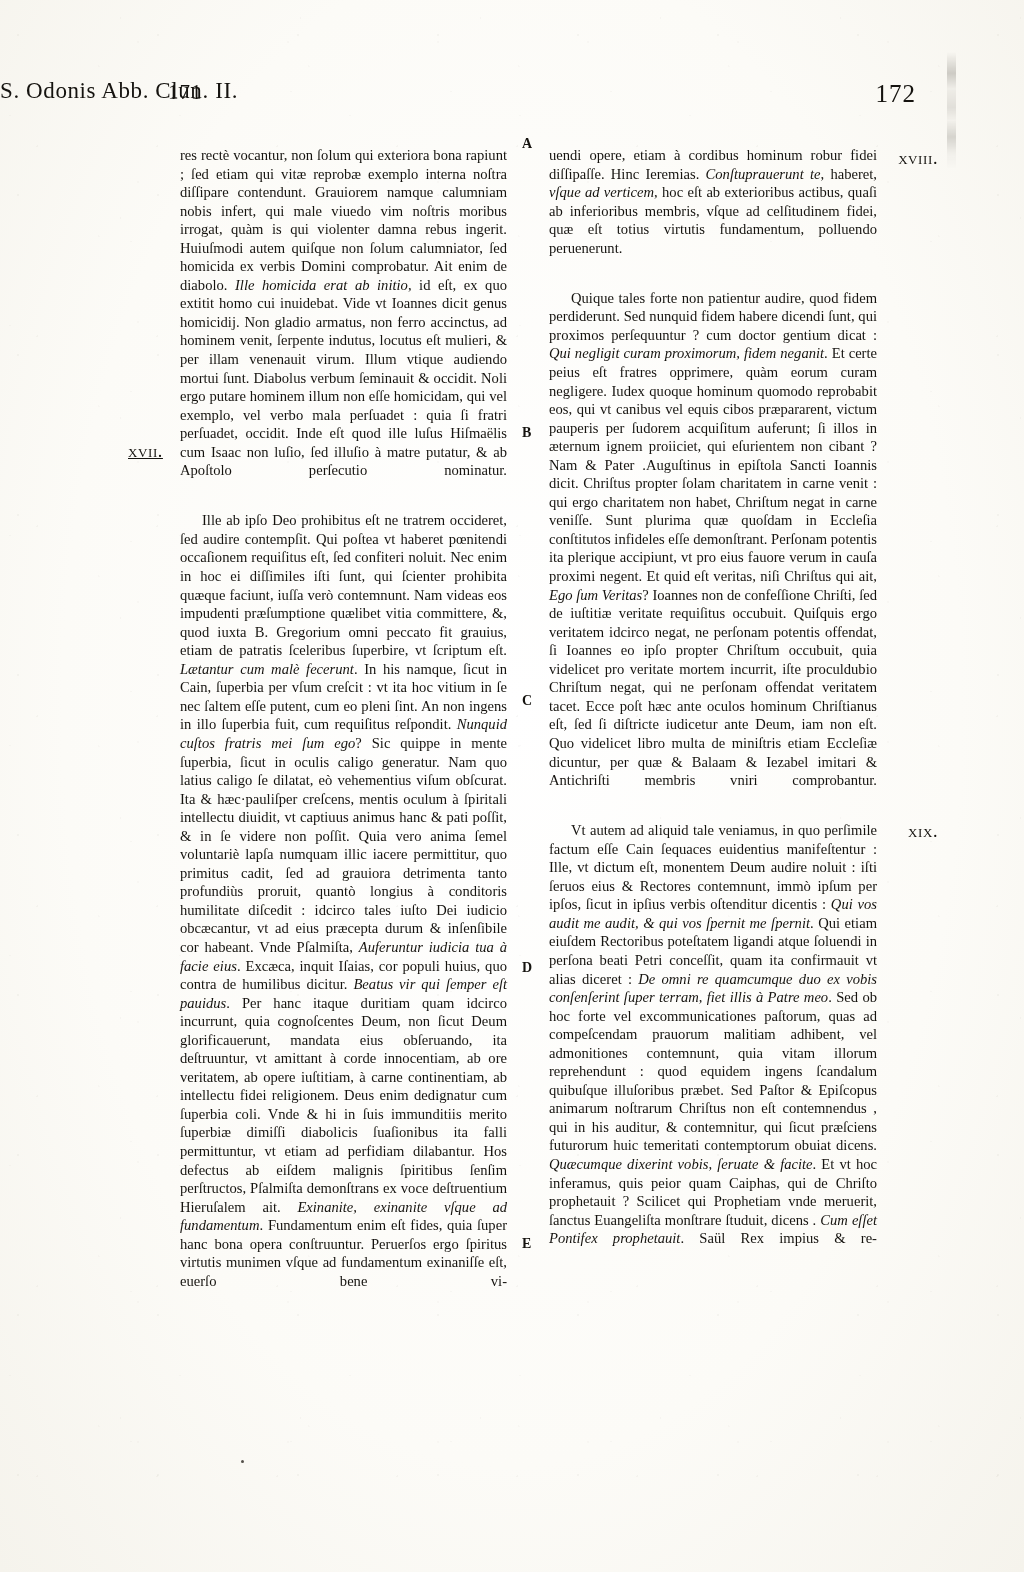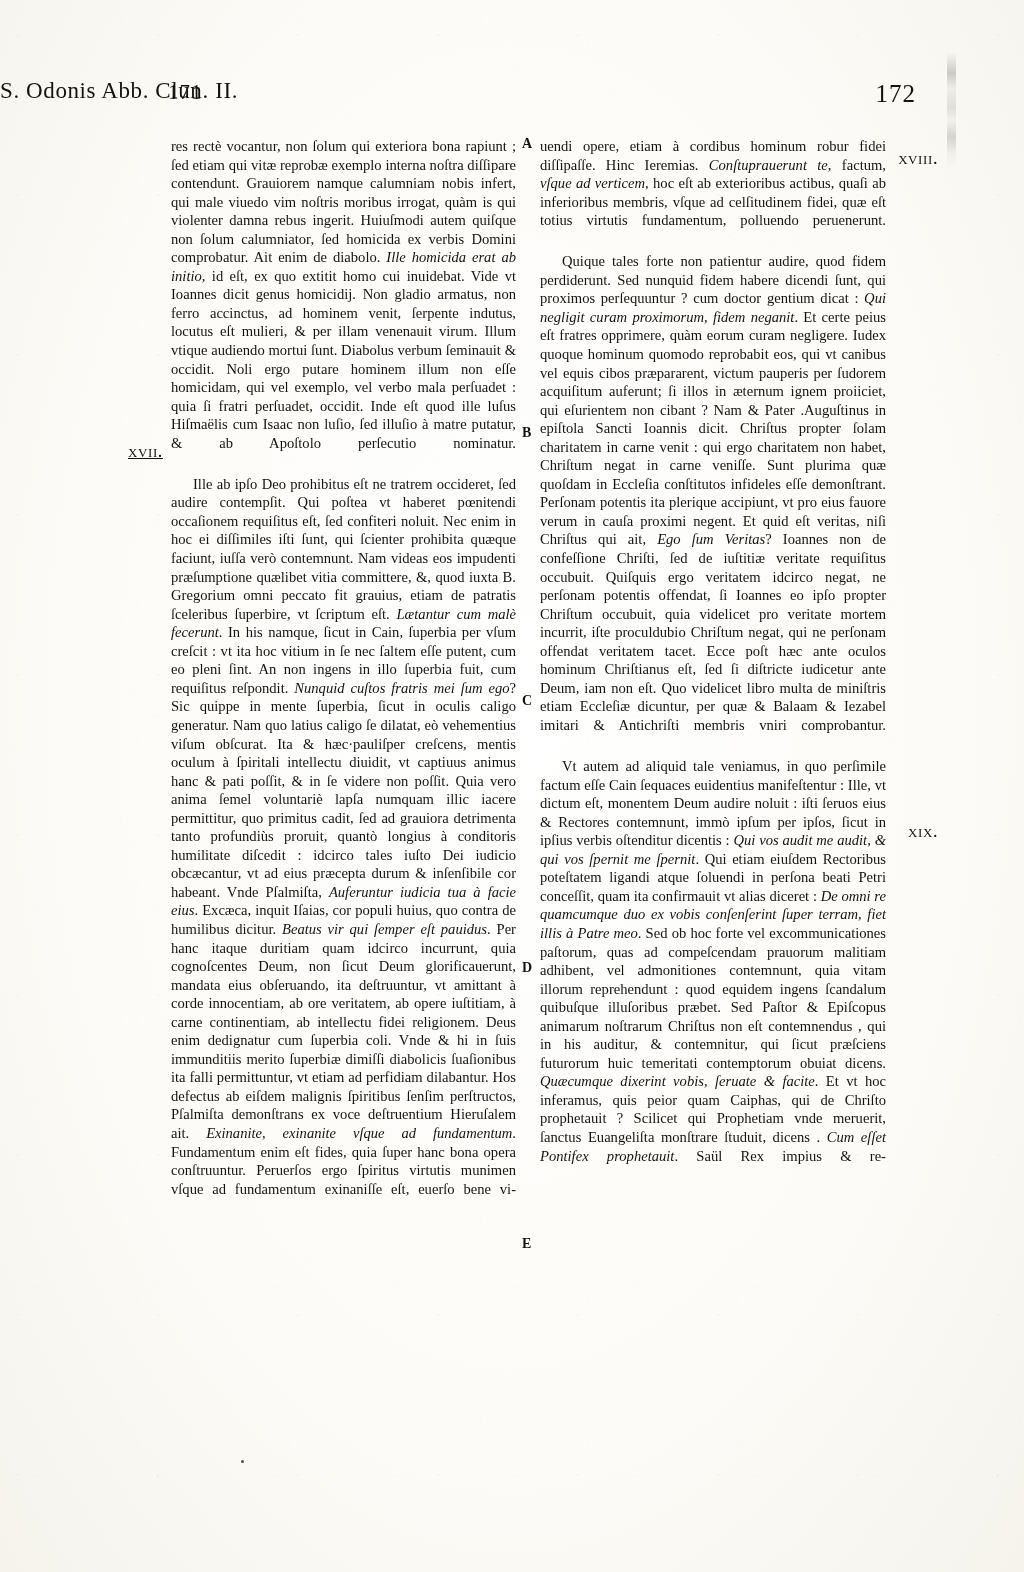--- a/index.html
+++ b/index.html
@@ -62,21 +62,21 @@
     top:0;
     font-size:14.6px;
     line-height:18.55px;
     text-align:justify;
     text-justify:inter-word;
     hyphens:none;
     -webkit-hyphens:none;
   }
   .col-left{left:167px;width:353px;}
   .col-right{left:536px;width:354px;}
-  .col p{margin:4px;}
+  .col p{margin:13px;}
   .col p.ind{text-indent:22px;}
   .col p.noind{text-indent:0;}
   i{}
 
   
   .just-all{text-align:justify;}
   .just-all::after{content:"";display:inline-block;width:100%;}
 
   
   .marg{
@@ -142,20 +142,20 @@
   <div class="marg-letter" style="left:522px;top:693px;">C</div>
   <div class="marg-letter" style="left:522px;top:960px;">D</div>
   <div class="marg-letter" style="left:522px;top:1236px;">E</div>
 
   <div class="body-area">
     <div class="col col-left">
         <p class="noind just-all"><span>res rectè vocantur, non ſolum qui exteriora bona rapiunt ; ſed etiam qui vitæ reprobæ exemplo interna noſtra diſſipare contendunt. Grauiorem namque calumniam nobis infert, qui male viuedo vim noſtris moribus irrogat, quàm is qui violenter damna rebus ingerit. Huiuſmodi autem quiſque non ſolum calumniator, ſed homicida ex verbis Domini comprobatur. Ait enim de diabolo. </span><i>Ille homicida erat ab initio</i><span>, id eſt, ex quo extitit homo cui inuidebat. Vide vt Ioannes dicit genus homicidij. Non gladio armatus, non ferro accinctus, ad hominem venit, ſerpente indutus, locutus eſt mulieri, &amp; per illam venenauit virum. Illum vtique audiendo mortui ſunt. Diabolus verbum ſeminauit &amp; occidit. Noli ergo putare hominem illum non eſſe homicidam, qui vel exemplo, vel verbo mala perſuadet : quia ſi fratri perſuadet, occidit. Inde eſt quod ille luſus Hiſmaëlis cum Isaac non luſio, ſed illuſio à matre putatur, &amp; ab Apoſtolo perſecutio nominatur.</span></p>
         <p class="ind just-all"><span>Ille ab ipſo Deo prohibitus eſt ne tratrem occideret, ſed audire contempſit. Qui poſtea vt haberet pœnitendi occaſionem requiſitus eſt, ſed confiteri noluit. Nec enim in hoc ei diſſimiles iſti ſunt, qui ſcienter prohibita quæque faciunt, iuſſa verò contemnunt. Nam videas eos impudenti præſumptione quælibet vitia committere, &amp;, quod iuxta B. Gregorium omni peccato fit grauius, etiam de patratis ſceleribus ſuperbire, vt ſcriptum eſt. </span><i>Lætantur cum malè fecerunt</i><span>. In his namque, ſicut in Cain, ſuperbia per vſum creſcit : vt ita hoc vitium in ſe nec ſaltem eſſe putent, cum eo pleni ſint. An non ingens in illo ſuperbia fuit, cum requiſitus reſpondit. </span><i>Nunquid cuſtos fratris mei ſum ego</i><span>? Sic quippe in mente ſuperbia, ſicut in oculis caligo generatur. Nam quo latius caligo ſe dilatat, eò vehementius viſum obſcurat. Ita &amp; hæc·pauliſper creſcens, mentis oculum à ſpiritali intellectu diuidit, vt captiuus animus hanc &amp; pati poſſit, &amp; in ſe videre non poſſit. Quia vero anima ſemel voluntariè lapſa numquam illic iacere permittitur, quo primitus cadit, ſed ad grauiora detrimenta tanto profundiùs proruit, quantò longius à conditoris humilitate diſcedit : idcirco tales iuſto Dei iudicio obcæcantur, vt ad eius præcepta durum &amp; inſenſibile cor habeant. Vnde Pſalmiſta, </span><i>Auferuntur iudicia tua à facie eius</i><span>. Excæca, inquit Iſaias, cor populi huius, quo contra de humilibus dicitur. </span><i>Beatus vir qui ſemper eſt pauidus</i><span>. Per hanc itaque duritiam quam idcirco incurrunt, quia cognoſcentes Deum, non ſicut Deum glorificauerunt, mandata eius obſeruando, ita deſtruuntur, vt amittant à corde innocentiam, ab ore veritatem, ab opere iuſtitiam, à carne continentiam, ab intellectu fidei religionem. Deus enim dedignatur cum ſuperbia coli. Vnde &amp; hi in ſuis immunditiis merito ſuperbiæ dimiſſi diabolicis ſuaſionibus ita falli permittuntur, vt etiam ad perfidiam dilabantur. Hos defectus ab eiſdem malignis ſpiritibus ſenſim perſtructos, Pſalmiſta demonſtrans ex voce deſtruentium Hieruſalem ait. </span><i>Exinanite, exinanite vſque ad fundamentum</i><span>. Fundamentum enim eſt fides, quia ſuper hanc bona opera conſtruuntur. Peruerſos ergo ſpiritus virtutis munimen vſque ad fundamentum exinaniſſe eſt, euerſo bene vi-</span></p>
       </div>
     <div class="col col-right">
-        <p class="noind just-all"><span>uendi opere, etiam à cordibus hominum robur fidei diſſipaſſe. Hinc Ieremias. </span><i>Conſtuprauerunt te</i><span>, factum, </span><i>vſque ad verticem</i><span>, hoc eſt ab exterioribus actibus, quaſi ab inferioribus membris, vſque ad celſitudinem fidei, quæ eſt totius virtutis fundamentum, polluendo peruenerunt.</span></p>
+        <p class="noind just-all"><span>uendi opere, etiam à cordibus hominum robur fidei diſſipaſſe. Hinc Ieremias. </span><i>Conſtuprauerunt te</i><span>, haberet, </span><i>vſque ad verticem</i><span>, hoc eſt ab exterioribus actibus, quaſi ab inferioribus membris, vſque ad celſitudinem fidei, quæ eſt totius virtutis fundamentum, polluendo peruenerunt.</span></p>
         <p class="ind just-all"><span>Quique tales forte non patientur audire, quod fidem perdiderunt. Sed nunquid fidem habere dicendi ſunt, qui proximos perſequuntur ? cum doctor gentium dicat : </span><i>Qui negligit curam proximorum, fidem neganit</i><span>. Et certe peius eſt fratres opprimere, quàm eorum curam negligere. Iudex quoque hominum quomodo reprobabit eos, qui vt canibus vel equis cibos præpararent, victum pauperis per ſudorem acquiſitum auferunt; ſi illos in æternum ignem proiiciet, qui eſurientem non cibant ? Nam &amp; Pater .Auguſtinus in epiſtola Sancti Ioannis dicit. Chriſtus propter ſolam charitatem in carne venit : qui ergo charitatem non habet, Chriſtum negat in carne veniſſe. Sunt plurima quæ quoſdam in Eccleſia conſtitutos infideles eſſe demonſtrant. Perſonam potentis ita plerique accipiunt, vt pro eius fauore verum in cauſa proximi negent. Et quid eſt veritas, niſi Chriſtus qui ait, </span><i>Ego ſum Veritas</i><span>? Ioannes non de confeſſione Chriſti, ſed de iuſtitiæ veritate requiſitus occubuit. Quiſquis ergo veritatem idcirco negat, ne perſonam potentis offendat, ſi Ioannes eo ipſo propter Chriſtum occubuit, quia videlicet pro veritate mortem incurrit, iſte proculdubio Chriſtum negat, qui ne perſonam offendat veritatem tacet. Ecce poſt hæc ante oculos hominum Chriſtianus eſt, ſed ſi diſtricte iudicetur ante Deum, iam non eſt. Quo videlicet libro multa de miniſtris etiam Eccleſiæ dicuntur, per quæ &amp; Balaam &amp; Iezabel imitari &amp; Antichriſti membris vniri comprobantur.</span></p>
         <p class="ind just-all"><span>Vt autem ad aliquid tale veniamus, in quo perſimile factum eſſe Cain ſequaces euidentius manifeſtentur : Ille, vt dictum eſt, monentem Deum audire noluit : iſti ſeruos eius &amp; Rectores contemnunt, immò ipſum per ipſos, ſicut in ipſius verbis oſtenditur dicentis : </span><i>Qui vos audit me audit, &amp; qui vos ſpernit me ſpernit</i><span>. Qui etiam eiuſdem Rectoribus poteſtatem ligandi atque ſoluendi in perſona beati Petri conceſſit, quam ita confirmauit vt alias diceret : </span><i>De omni re quamcumque duo ex vobis conſenſerint ſuper terram, fiet illis à Patre meo</i><span>. Sed ob hoc forte vel excommunicationes paſtorum, quas ad compeſcendam prauorum malitiam adhibent, vel admonitiones contemnunt, quia vitam illorum reprehendunt : quod equidem ingens ſcandalum quibuſque illuſoribus præbet. Sed Paſtor &amp; Epiſcopus animarum noſtrarum Chriſtus non eſt contemnendus , qui in his auditur, &amp; contemnitur, qui ſicut præſciens futurorum huic temeritati contemptorum obuiat dicens. </span><i>Quæcumque dixerint vobis, ſeruate &amp; facite</i><span>. Et vt hoc inferamus, quis peior quam Caiphas, qui de Chriſto prophetauit ? Scilicet qui Prophetiam vnde meruerit, ſanctus Euangeliſta monſtrare ſtuduit, dicens . </span><i>Cum eſſet Pontifex prophetauit</i><span>. Saül Rex impius &amp; re-</span></p>
       </div>
   </div>
 
   <div class="ink-dot" style="left:241px;top:1460px;"></div>
 </div>
 
 </body></html>

